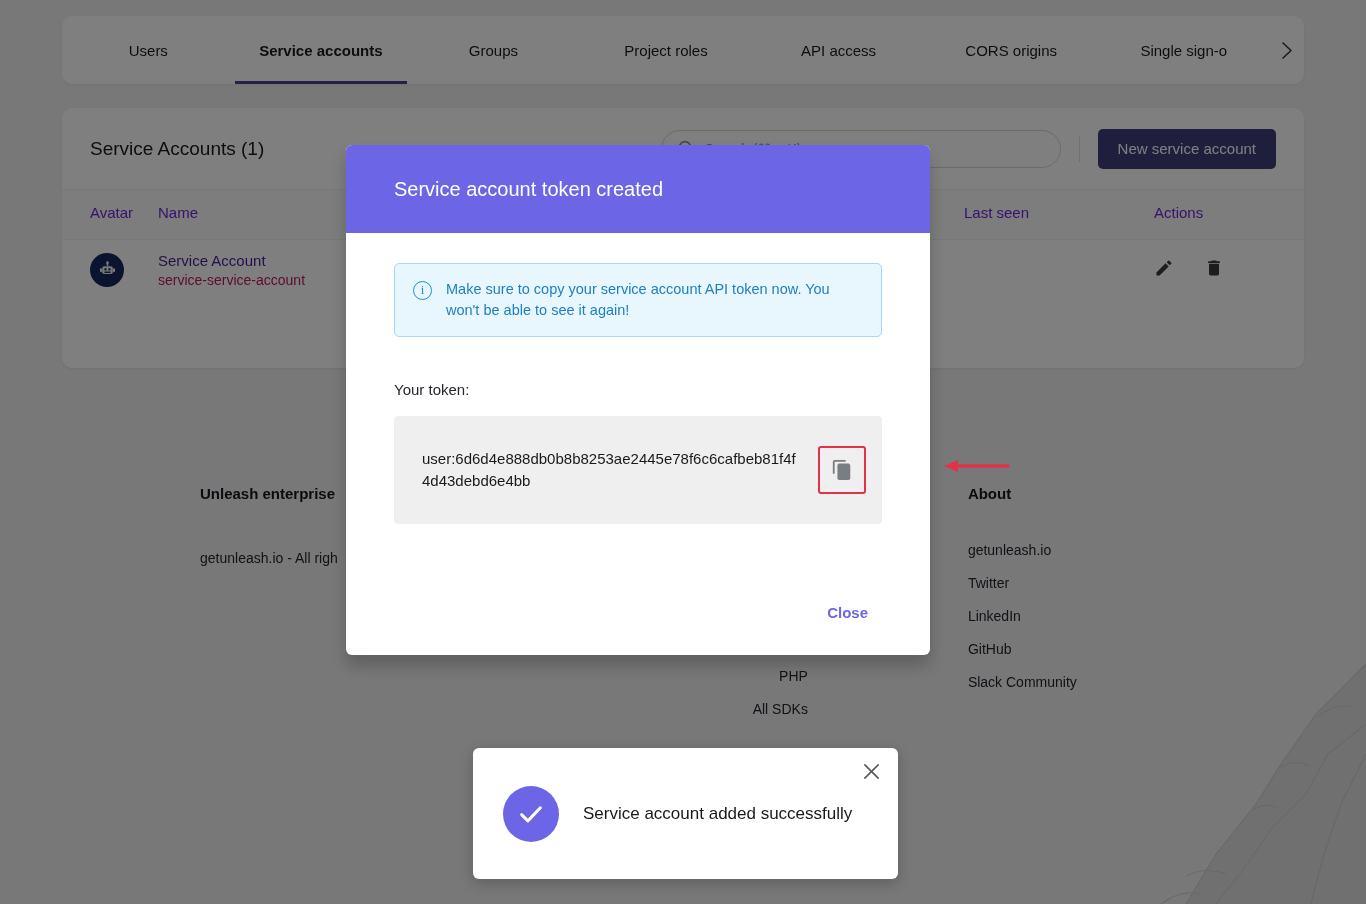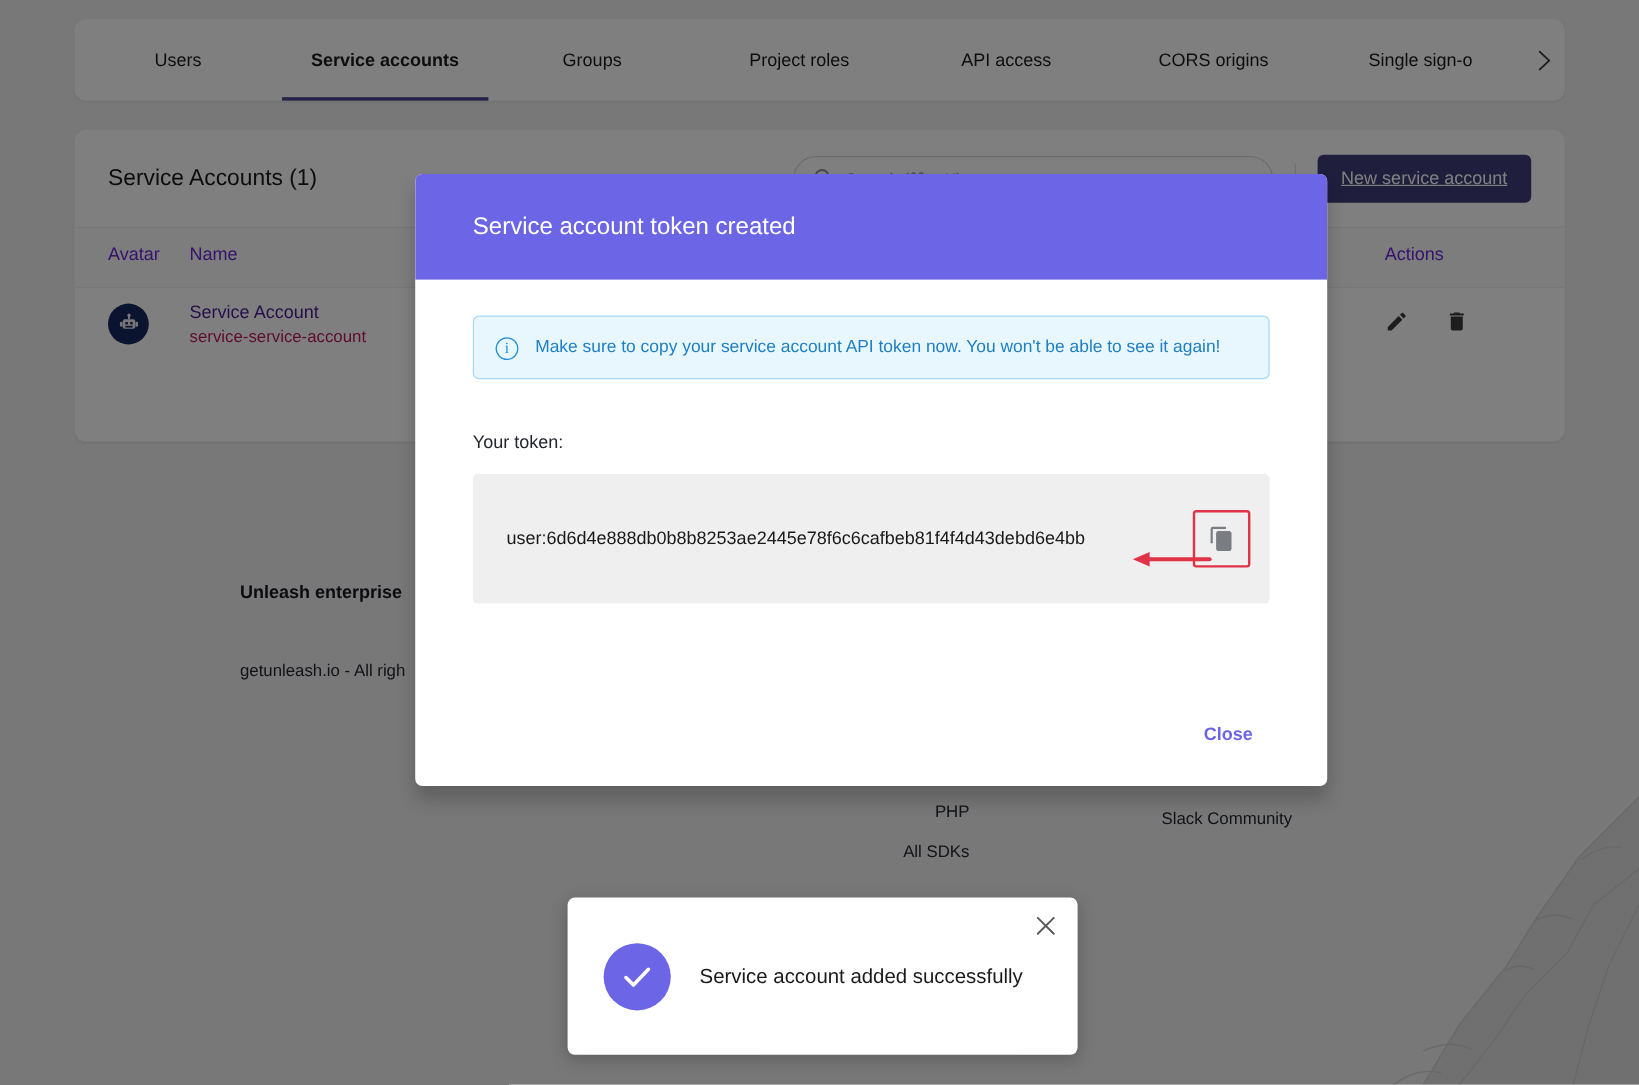--- a/index.html
+++ b/index.html
@@ -79,21 +79,20 @@
     border: 1px solid #d3d6dd; border-radius: 40px;
     display: flex; align-items: center; gap: 10px;
     padding: 0 16px; color: #8a8f9c; font-size: 14px;
   }
   .divider-v { width: 1px; height: 26px; background: #dfe1e6; margin: 0 18px; }
   .primary-btn {
     background: #3f3d7a; color: #fff; border: none;
     height: 40px; padding: 0 20px; border-radius: 5px;
     font-size: 15px; cursor: pointer;
     font-family: "Liberation Sans", sans-serif;
-    text-decoration: underline;
   }
 
   table.acct { width: 100%; border-collapse: collapse; }
   table.acct th {
     text-align: left; font-weight: normal; font-size: 15px;
     color: #6d28d9; padding: 14px 0 18px 0; background: #fafafa;
   }
   table.acct td { padding: 12px 0; border-top: 1px solid #eceef2; }
   .c-avatar { width: 96px; padding-left: 28px !important; }
   .c-name   { width: 300px; }
@@ -121,21 +120,21 @@
   .fcol h4 { font-size: 15px; margin-bottom: 26px; color: #14151f; }
   .fcol .line { margin-bottom: 10px; line-height: 1.5; }
   .fcol a { color: #24262e; text-decoration: none; display: block; margin-bottom: 17px; cursor: pointer; }
   .fcol.left { width: 330px; }
   .fcol.sdk  { width: 330px; text-align: right; }
   .fcol.about{ width: 300px; margin-left: 120px; }
 
   
   .modal {
     position: absolute; left: 346px; top: 145px;
-    width: 760px; height: 510px;
+    width: 584px; height: 510px;
     background: #fff; border-radius: 6px;
     z-index: 60;
     box-shadow: 0 11px 15px rgba(0,0,0,.2);
     display: flex; flex-direction: column;
     overflow: hidden;
   }
   .modal-head {
     background: #6c65e5; height: 88px;
     display: flex; align-items: center;
     padding: 0 48px;

